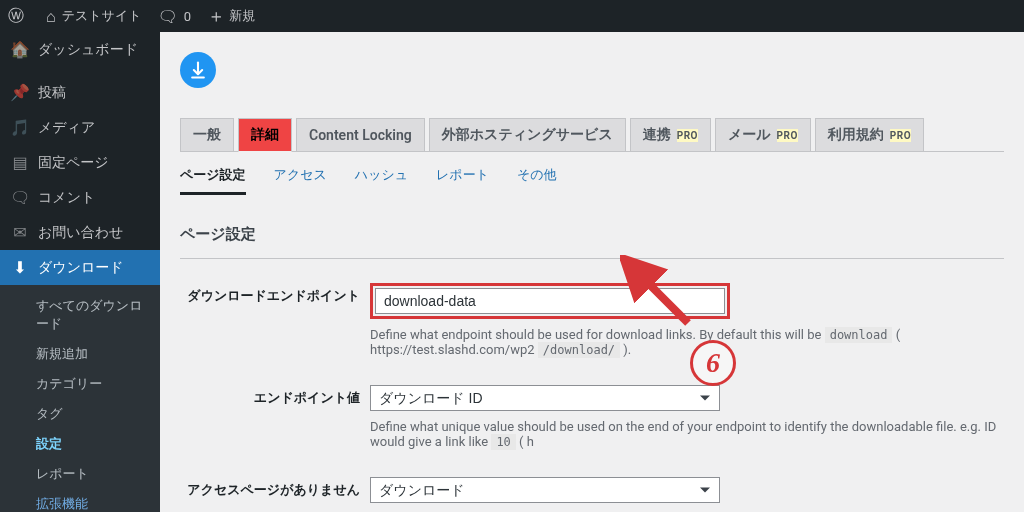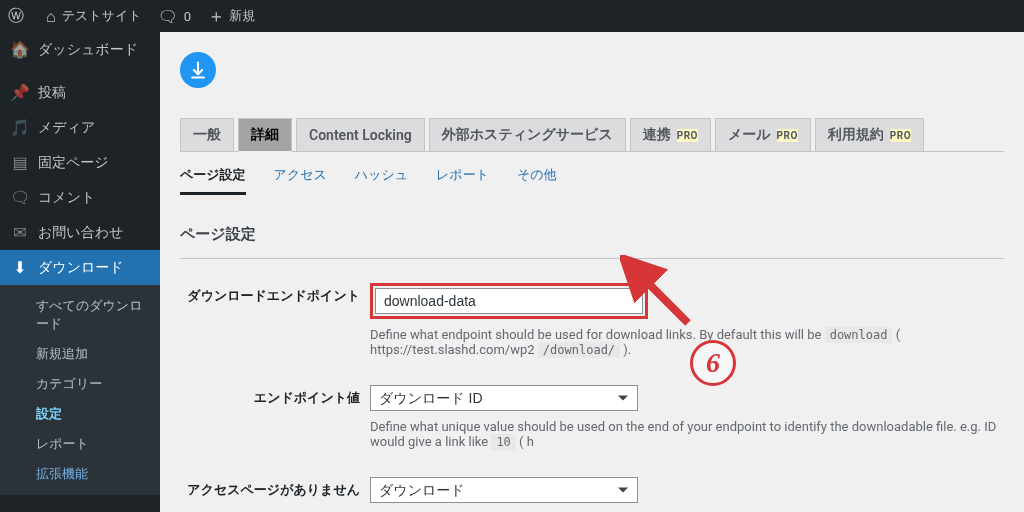--- a/index.html
+++ b/index.html
@@ -25,35 +25,35 @@
 
 
 #content{margin-left:160px;margin-top:32px;padding:0}
 .header-band{padding:20px 20px 0 20px}
 .dl-circle{width:36px;height:36px;border-radius:50%;background:#2095f2;color:#fff;display:flex;align-items:center;justify-content:center;font-weight:700}
 .dl-circle svg{width:20px;height:20px}
 
 
 .nav-tabs{margin:30px 20px 4px 20px;border-bottom:1px solid #c3c4c7;padding:0;display:flex;flex-wrap:wrap}
 .nav-tab{display:inline-flex;align-items:center;gap:6px;padding:7px 12px;margin:0 4px -1px 0;background:#dcdcde;border:1px solid #c3c4c7;color:#50575e;font-size:14px;font-weight:600;cursor:pointer}
-.nav-tab.active{background:#a3a3a3;border-bottom-color:#f0f0f1;color:#000}
+.nav-tab.active{background:#ef4444;border-bottom-color:#f0f0f1;color:#000}
 .pro-badge{background:#fef9c3;color:#50575e;font-size:10px;font-weight:700;padding:1px 0;letter-spacing:.5px}
 
 
 .subnav{margin:14px 20px 0 20px;display:flex;gap:28px}
 .subnav a{color:#2271b1;text-decoration:none;font-size:13px;padding-bottom:8px;cursor:pointer}
 .subnav a.active{color:#1d2327;border-bottom:3px solid #1d2327;font-weight:600}
 
 
 .settings-section{margin:16px 20px 0 20px}
 .settings-section h2{font-size:15px;font-weight:600;border-bottom:1px solid #c3c4c7;padding:14px 0;margin:0}
 .form-table{width:100%;border-collapse:collapse;margin-top:10px}
 .form-table th{text-align:right;vertical-align:top;width:190px;padding:18px 10px 18px 0;font-size:13px;font-weight:600;color:#1d2327}
 .form-table td{padding:14px 0;vertical-align:top}
-.text-input,.select-input{width:268px;padding:4px 8px;font-size:14px;border:1px solid #8c8f94;background:#fff;color:#2c3338}
+.text-input,.select-input{width:350px;padding:4px 8px;font-size:14px;border:1px solid #8c8f94;background:#fff;color:#2c3338}
 .select-input{appearance:none;-webkit-appearance:none;background-image:none;padding-right:44px;position:relative}
 .select-wrap{position:relative;display:inline-block}
 .select-wrap::after{content:"";position:absolute;right:10px;top:50%;width:0;height:0;border-left:5px solid transparent;border-right:5px solid transparent;border-top:5px solid #3c434a;transform:translateY(-50%);pointer-events:none}
 .desc{margin:8px 0 0 0;font-size:13px;color:#646970}
 .desc code{background:#e8e8e8;padding:1px 5px;font-size:12px}
 
 
 .highlight-box{border:3px solid #d63638;padding:2px;display:inline-block}
 
 
@@ -109,20 +109,21 @@
       <span>お問い合わせ</span>
     </div>
   <div class="menu-item current">
       <span class="mi-icon">⬇</span>
       <span>ダウンロード</span>
     </div>
   <div class="submenu">
     <div class="submenu-item">すべてのダウンロード</div>
     <div class="submenu-item">新規追加</div>
     <div class="submenu-item">カテゴリー</div>
+    <div class="submenu-item">タグ</div>
     <div class="submenu-item current">設定</div>
     <div class="submenu-item">レポート</div>
     <div class="submenu-item blue">拡張機能</div>
 
   </div>
 
 </div>
 
 <div id="content">
   <div class="header-band">

